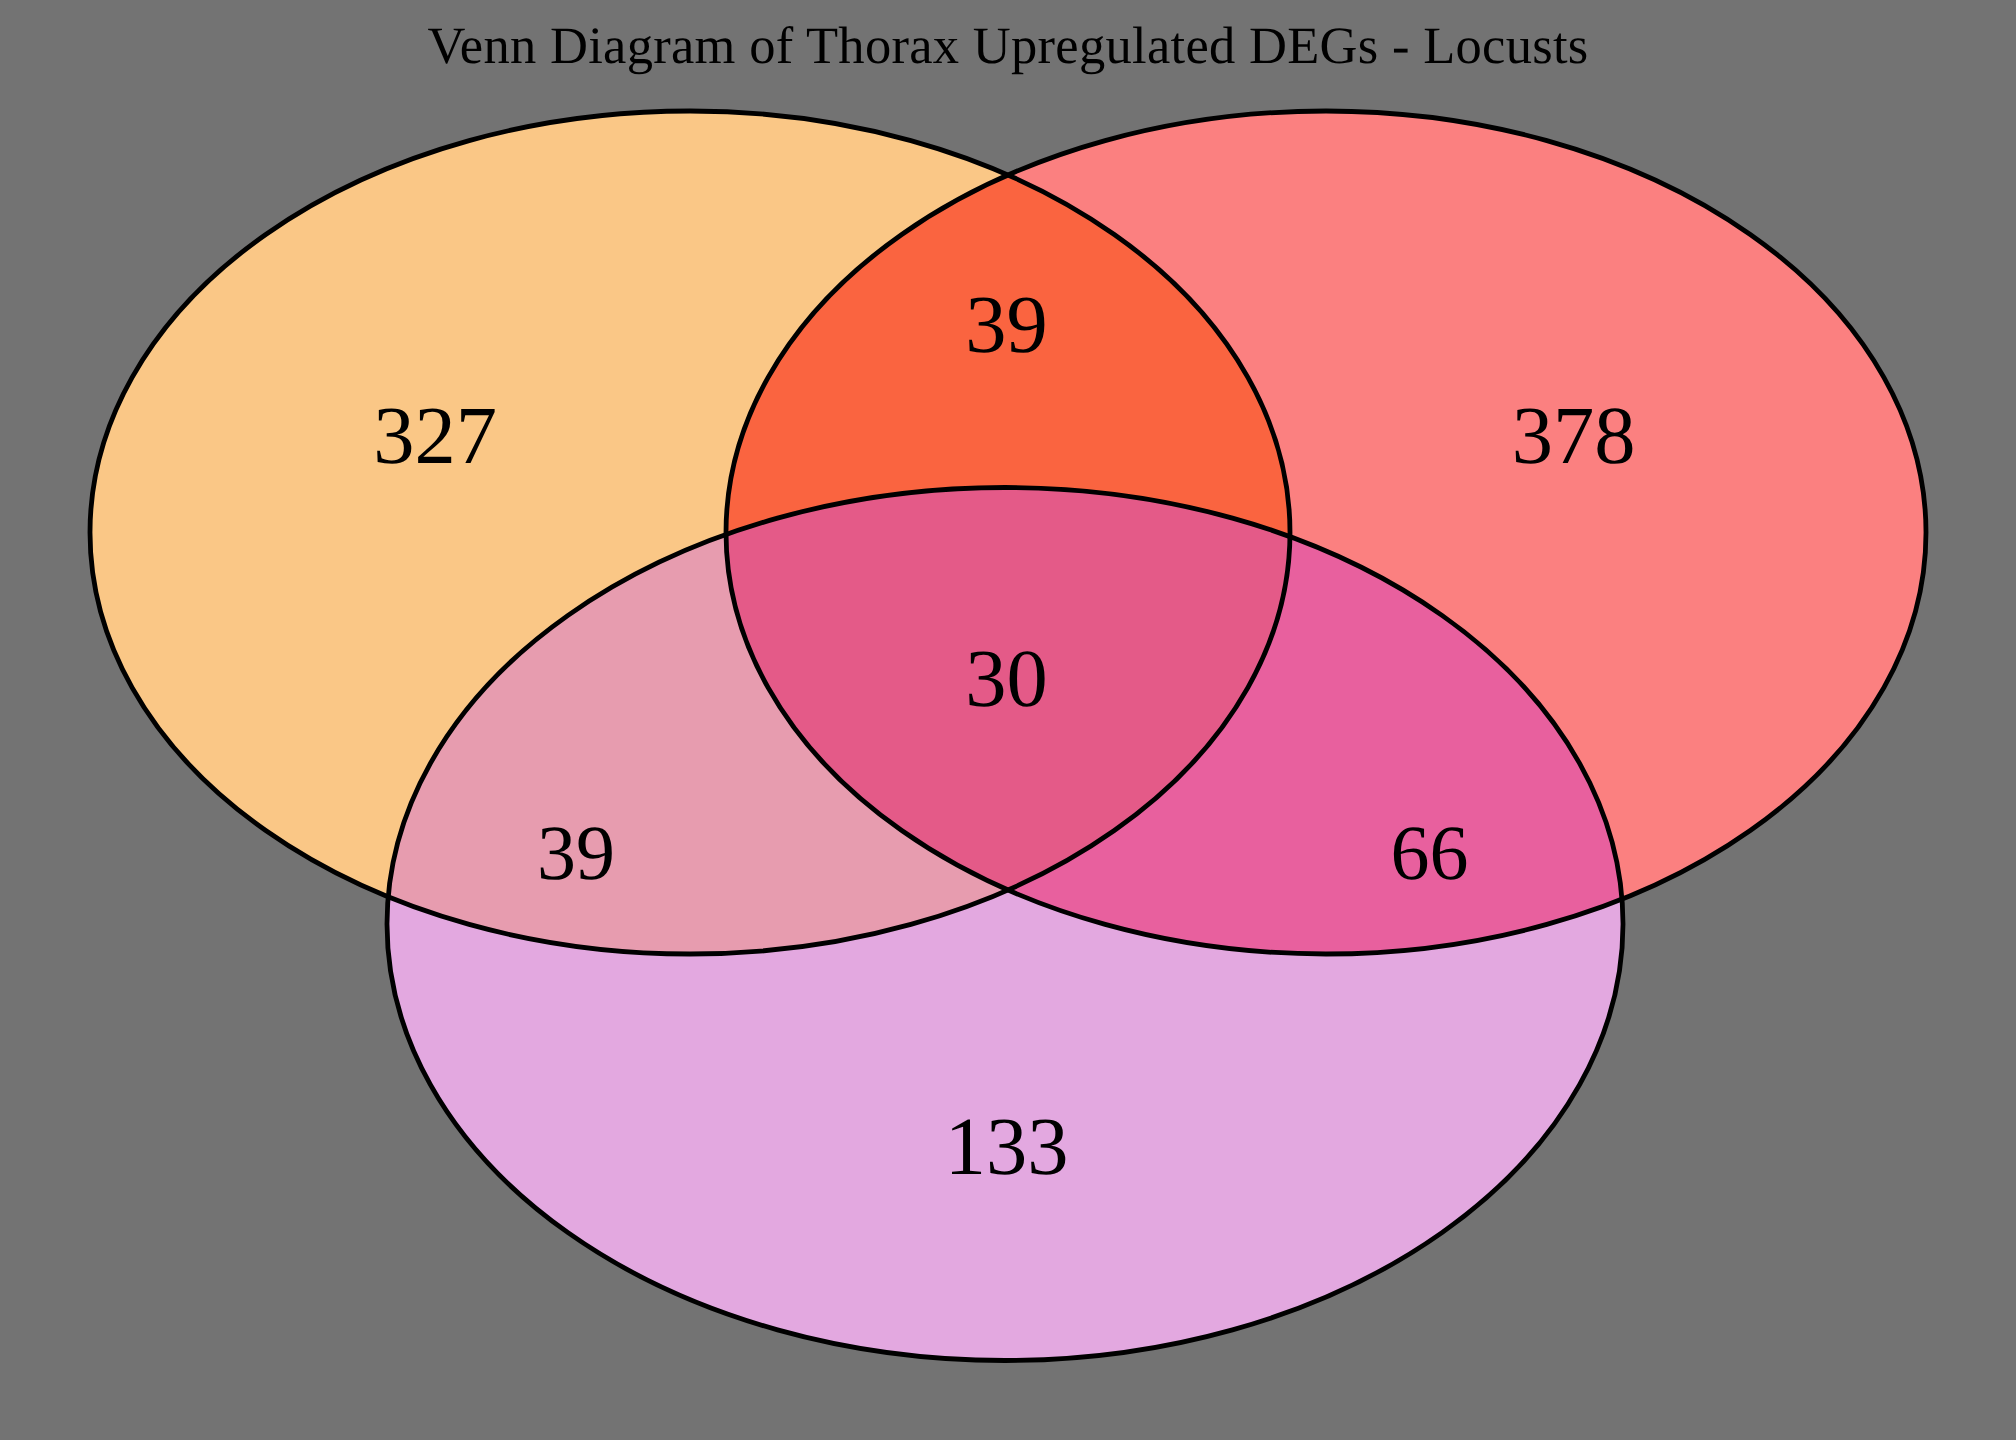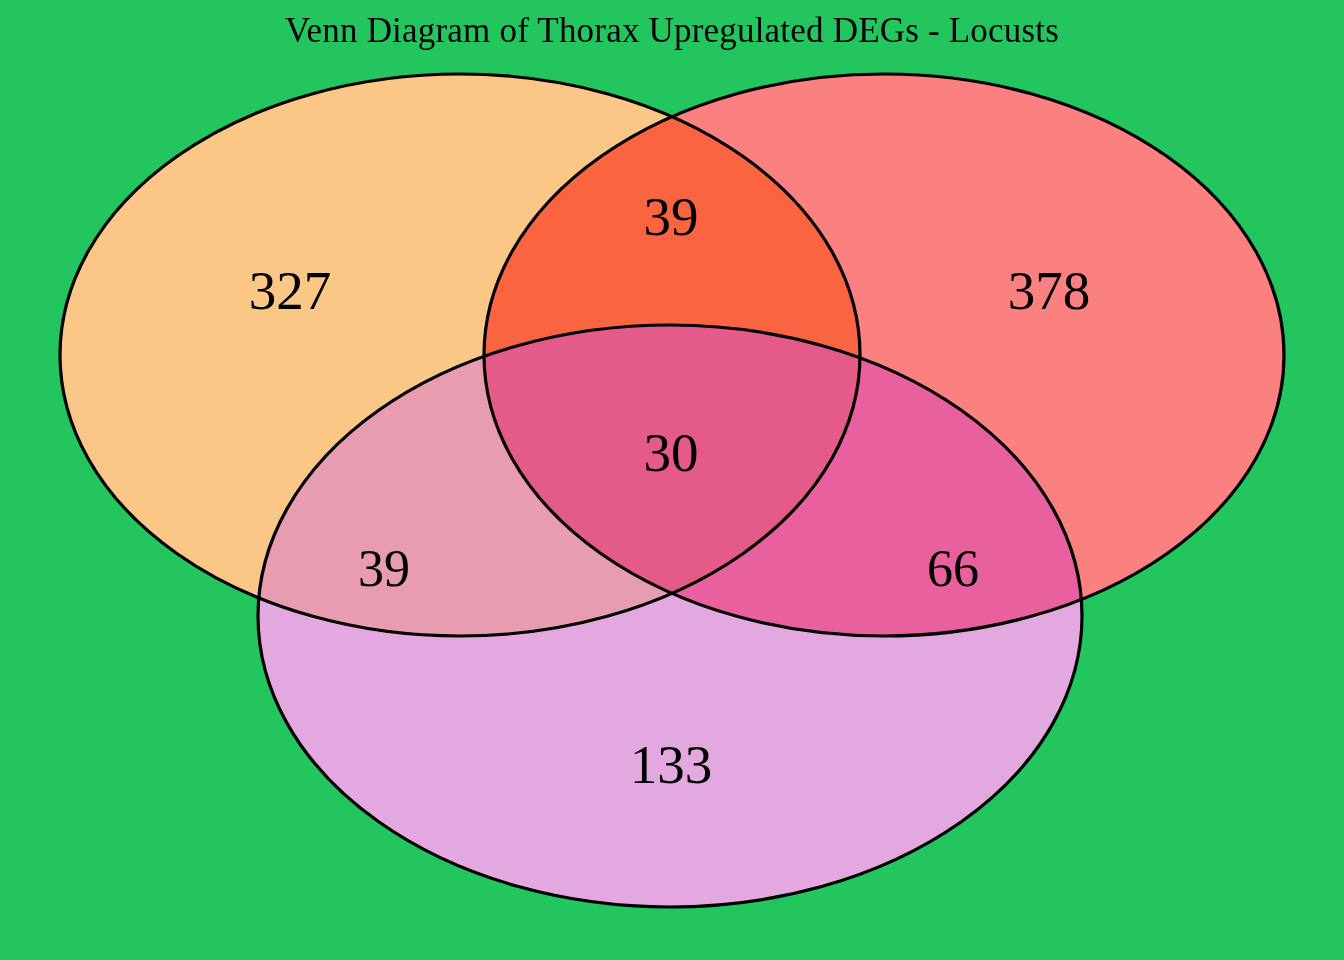--- a/index.html
+++ b/index.html
@@ -50,21 +50,21 @@
   .count-mid   { font-size: 52px; }
   .ellipse-outline {
     fill: none;
     stroke: #000000;
     stroke-width: 3.2;
   }
 </style>
 </head>
 <body>
 
-<div id="figure" style="background: #22c55e;">
+<div id="figure" style="background: #737373;">
 
   <div id="chart-title">Venn Diagram of Thorax Upregulated DEGs - Locusts</div>
 
   <svg id="venn-svg" width="1344" height="960" viewBox="0 0 1344 960">
 
     <defs>
 
       <clipPath id="clipA">
           <ellipse cx="460" cy="355" rx="400" ry="281"></ellipse>
         </clipPath>

